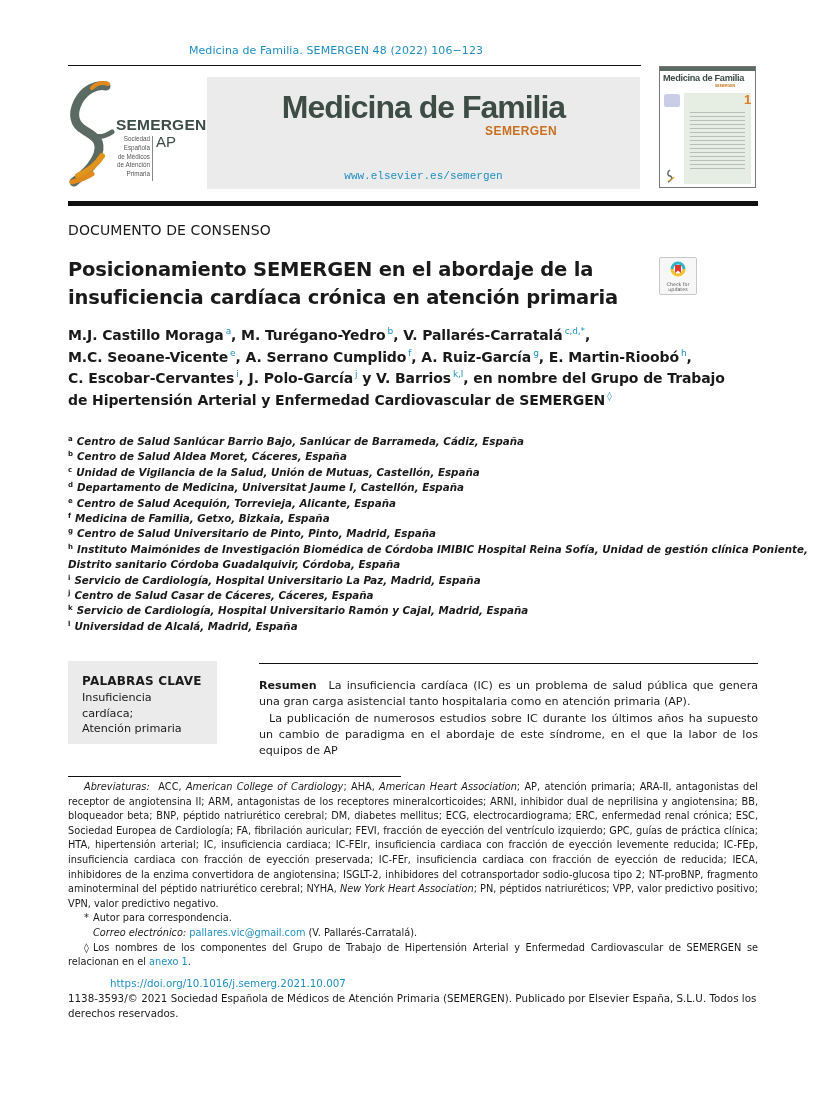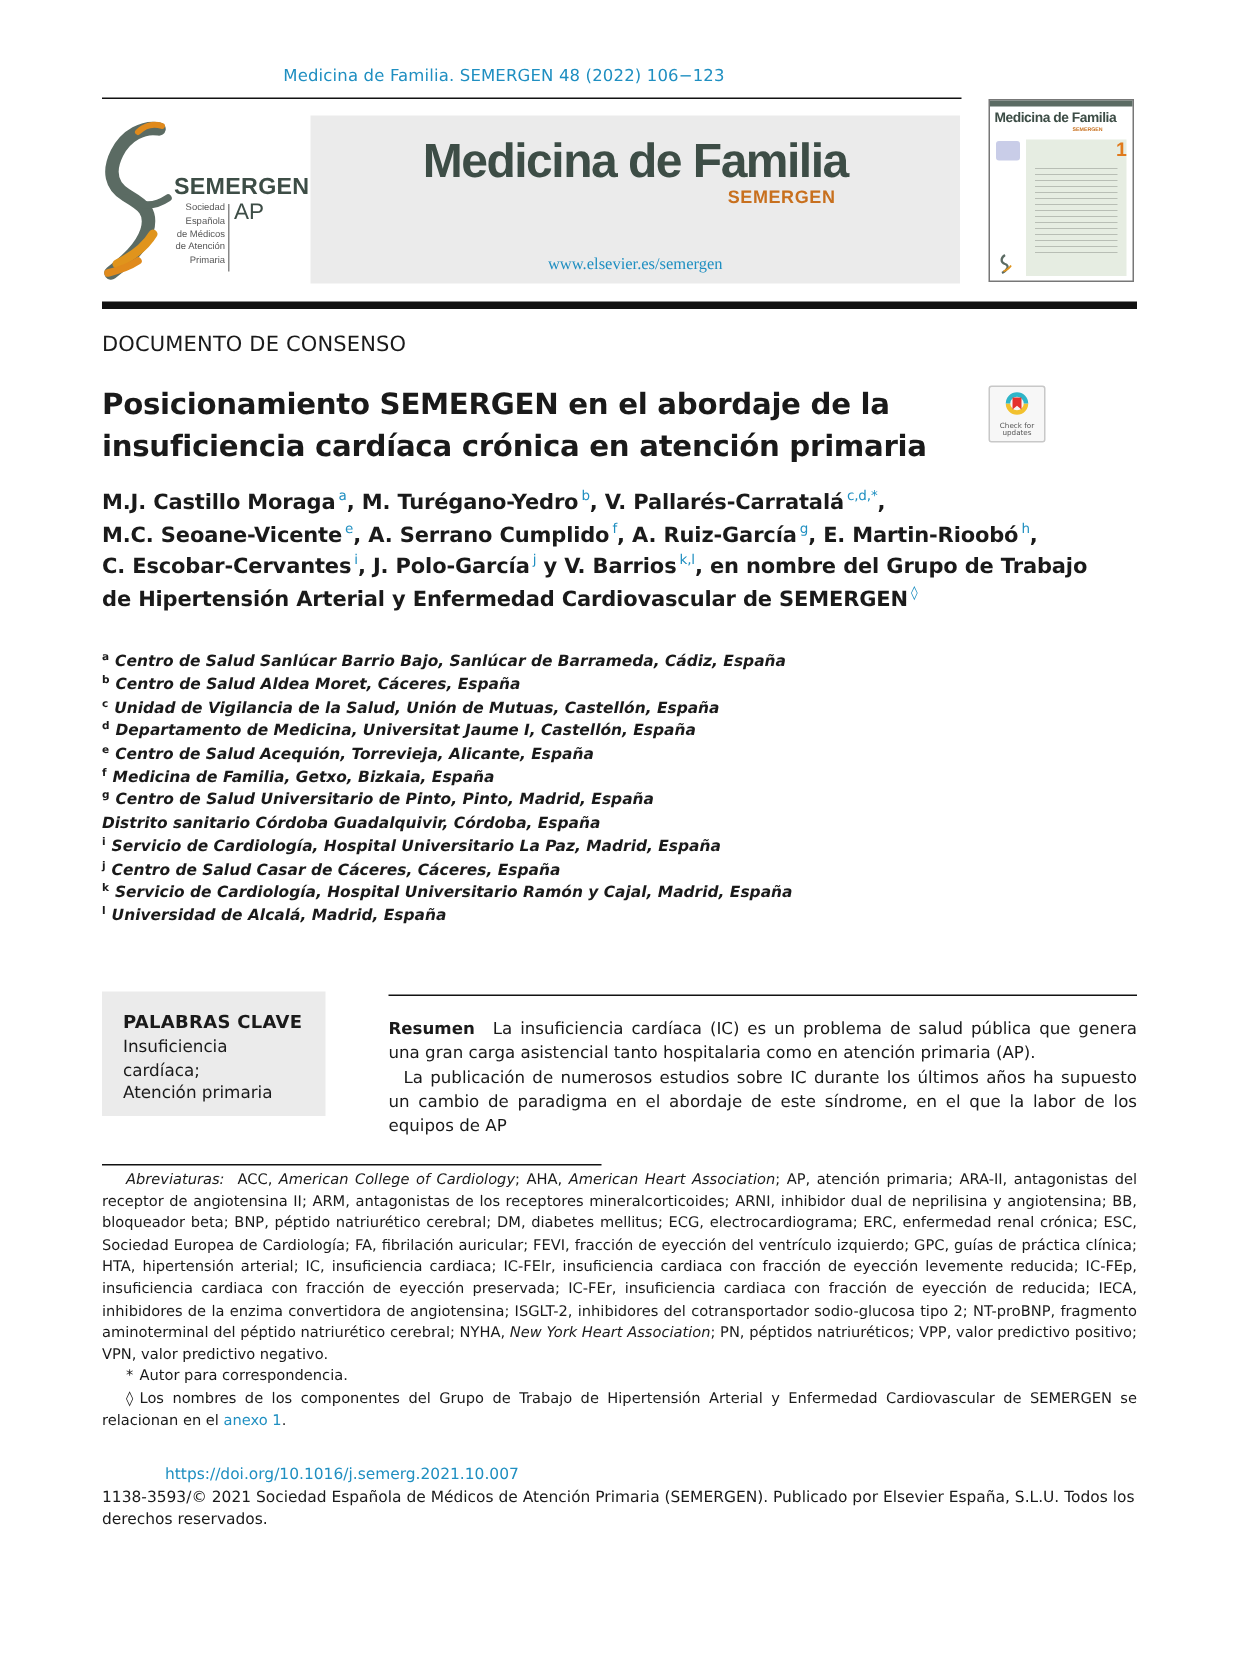--- a/index.html
+++ b/index.html
@@ -15,21 +15,21 @@
   .logo { left: 66px; top: 78px; width: 130px; height: 112px; }
   .semergen-word { left: 116px; top: 116px; font-family: "Liberation Sans", sans-serif; font-weight: bold; font-size: 15.5px; color: #3d4d46; letter-spacing: 0.2px; }
   .soc-text { left: 116px; top: 135px; width: 34px; text-align: right; font-family: "Liberation Sans", sans-serif; font-size: 6.3px; line-height: 8.8px; color: #555; }
   .soc-bar { left: 152px; top: 136px; width: 1px; height: 45px; background: #888; }
   .ap-word { left: 156px; top: 133px; font-family: "Liberation Sans", sans-serif; font-size: 15px; color: #3d4d46; }
 
   
   .banner { left: 207px; top: 77px; width: 433px; height: 112px; background: #ebebeb; }
   .banner-title { left: 0; width: 433px; top: 12px; text-align: center; font-family: "Liberation Sans", sans-serif; font-weight: bold; font-size: 32px; letter-spacing: -1px; color: #3d4d46; }
   .banner-sub { left: 0; width: 350px; top: 47px; text-align: right; font-family: "Liberation Sans", sans-serif; font-weight: bold; font-size: 12px; color: #c8701e; letter-spacing: 0.4px; }
-  .banner-url { left: 0; width: 433px; top: 93px; text-align: center; font-family: Liberation Serif, serif; font-size: 11px; color: #1f8fc1; }
+  .banner-url { left: 0; width: 433px; top: 93px; text-align: center; font-family: Liberation Mono, monospace; font-size: 11px; color: #1f8fc1; }
 
   
   .cover { left: 659px; top: 66px; width: 97px; height: 122px; border: 1px solid #777; background: #fff; box-sizing: border-box; }
   .cover-top { left: 0; top: 0; width: 95px; height: 4px; background: #5b6b63; }
   .cover-title { left: 3px; top: 6px; font-family: "Liberation Sans", sans-serif; font-weight: bold; font-size: 9.2px; color: #3d4d46; letter-spacing: -0.3px; white-space: nowrap; }
   .cover-sub { left: 55px; top: 17px; font-family: "Liberation Sans", sans-serif; font-weight: bold; font-size: 3.5px; color: #c8701e; }
   .cover-badge { left: 4px; top: 27px; width: 16px; height: 13px; background: #c9cde8; border-radius: 2px; }
   .cover-green { left: 24px; top: 26px; width: 67px; height: 91px; background: #e6ede2; }
   .cover-num { left: 84px; top: 25px; font-family: "Liberation Sans", sans-serif; font-weight: bold; font-size: 13px; color: #e07a1c; }
   .cover-lines { left: 30px; top: 42px; width: 55px; height: 60px; background: repeating-linear-gradient(#e6ede2 0px, #e6ede2 3px, #b8beb5 3px, #b8beb5 4px); }
@@ -151,20 +151,21 @@
 </div>
 
 <div class="abs affils">
   <span class="affil"><sup>a</sup><span>Centro de Salud Sanlúcar Barrio Bajo, Sanlúcar de Barrameda, Cádiz, España</span></span>
   <span class="affil"><sup>b</sup><span>Centro de Salud Aldea Moret, Cáceres, España</span></span>
   <span class="affil"><sup>c</sup><span>Unidad de Vigilancia de la Salud, Unión de Mutuas, Castellón, España</span></span>
   <span class="affil"><sup>d</sup><span>Departamento de Medicina, Universitat Jaume I, Castellón, España</span></span>
   <span class="affil"><sup>e</sup><span>Centro de Salud Acequión, Torrevieja, Alicante, España</span></span>
   <span class="affil"><sup>f</sup><span>Medicina de Familia, Getxo, Bizkaia, España</span></span>
   <span class="affil"><sup>g</sup><span>Centro de Salud Universitario de Pinto, Pinto, Madrid, España</span></span>
+  <span class="affil"><sup>h</sup><span>Instituto Maimónides de Investigación Biomédica de Córdoba IMIBIC Hospital Reina Sofía, Unidad de gestión clínica Poniente,</span></span>
   <span class="affil">Distrito sanitario Córdoba Guadalquivir, Córdoba, España</span>
   <span class="affil"><sup>i</sup><span>Servicio de Cardiología, Hospital Universitario La Paz, Madrid, España</span></span>
   <span class="affil"><sup>j</sup><span>Centro de Salud Casar de Cáceres, Cáceres, España</span></span>
   <span class="affil"><sup>k</sup><span>Servicio de Cardiología, Hospital Universitario Ramón y Cajal, Madrid, España</span></span>
   <span class="affil"><sup>l</sup><span>Universidad de Alcalá, Madrid, España</span></span>
 </div>
 
 <div class="abs kwbox">
   <div class="abs kw-head">PALABRAS CLAVE</div>
   <div class="abs kw-list">
@@ -177,17 +178,18 @@
 <div class="abs absline"></div>
 <div class="abs abstract">
   <p><b>Resumen</b><span>La insuficiencia cardíaca (IC) es un problema de salud pública que genera una gran carga asistencial tanto hospitalaria como en atención primaria (AP).</span></p>
   <p class="ind">La publicación de numerosos estudios sobre IC durante los últimos años ha supuesto un cambio de paradigma en el abordaje de este síndrome, en el que la labor de los equipos de AP</p>
 </div>
 
 <div class="abs fnline"></div>
 <div class="abs footnotes">
   <p class="ind"><i>Abreviaturas:</i>&nbsp; <span>ACC,</span> <i>American College of Cardiology</i><span>; AHA,</span> <i>American Heart Association</i><span>; AP, atención primaria; ARA-II, antagonistas del receptor de angiotensina II; ARM, antagonistas de los receptores mineralcorticoides; ARNI, inhibidor dual de neprilisina y angiotensina; BB, bloqueador beta; BNP, péptido natriurético cerebral; DM, diabetes mellitus; ECG, electrocardiograma; ERC, enfermedad renal crónica; ESC, Sociedad Europea de Cardiología; FA, fibrilación auricular; FEVI, fracción de eyección del ventrículo izquierdo; GPC, guías de práctica clínica; HTA, hipertensión arterial; IC, insuficiencia cardiaca; IC-FElr, insuficiencia cardiaca con fracción de eyección levemente reducida; IC-FEp, insuficiencia cardiaca con fracción de eyección preservada; IC-FEr, insuficiencia cardiaca con fracción de eyección de reducida; IECA, inhibidores de la enzima convertidora de angiotensina; ISGLT-2, inhibidores del cotransportador sodio-glucosa tipo 2; NT-proBNP, fragmento aminoterminal del péptido natriurético cerebral; NYHA,</span> <i>New York Heart Association</i><span>; PN, péptidos natriuréticos; VPP, valor predictivo positivo; VPN, valor predictivo negativo.</span></p>
   <p class="ind"><span class="sym">*</span><span>Autor para correspondencia.</span></p>
+  <p class="ind"><span class="sym"></span><i>Correo electrónico:</i> <span class="link">pallares.vic@gmail.com</span> <span>(V. Pallarés-Carratalá).</span></p>
   <p class="ind"><span class="sym">◊</span><span>Los nombres de los componentes del Grupo de Trabajo de Hipertensión Arterial y Enfermedad Cardiovascular de SEMERGEN se relacionan en el</span> <span class="link">anexo 1</span><span>.</span></p>
 </div>
 
 <div class="abs doi">https://doi.org/10.1016/j.semerg.2021.10.007</div>
 <div class="abs copy">1138-3593/© 2021 Sociedad Española de Médicos de Atención Primaria (SEMERGEN). Publicado por Elsevier España, S.L.U. Todos los derechos reservados.</div>
 
 </body></html>

